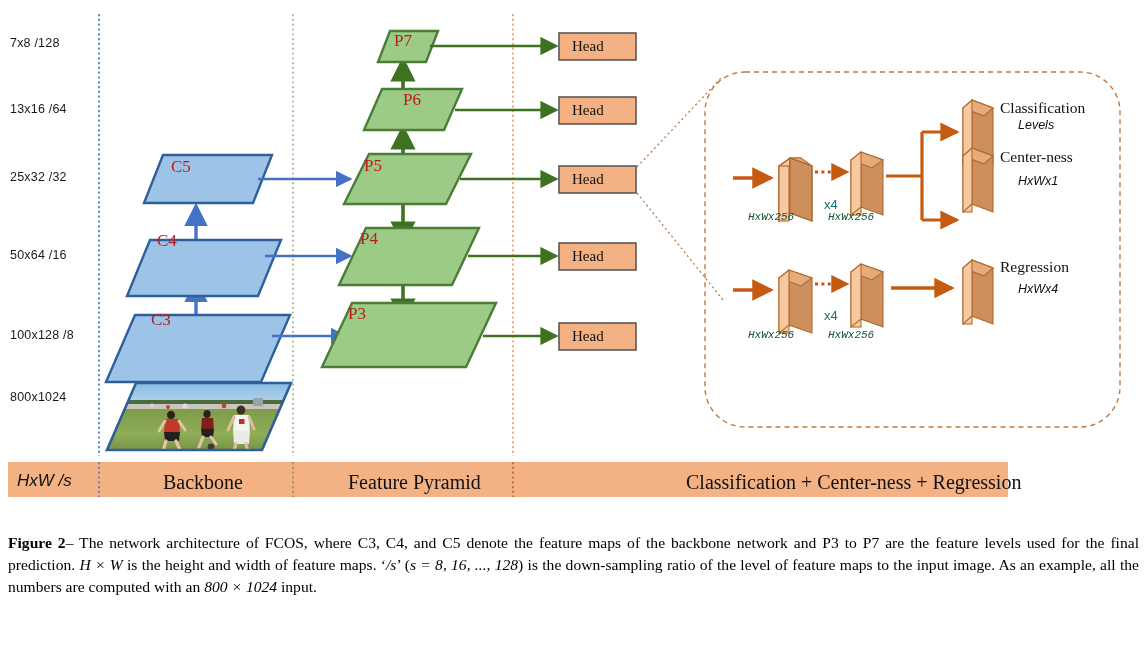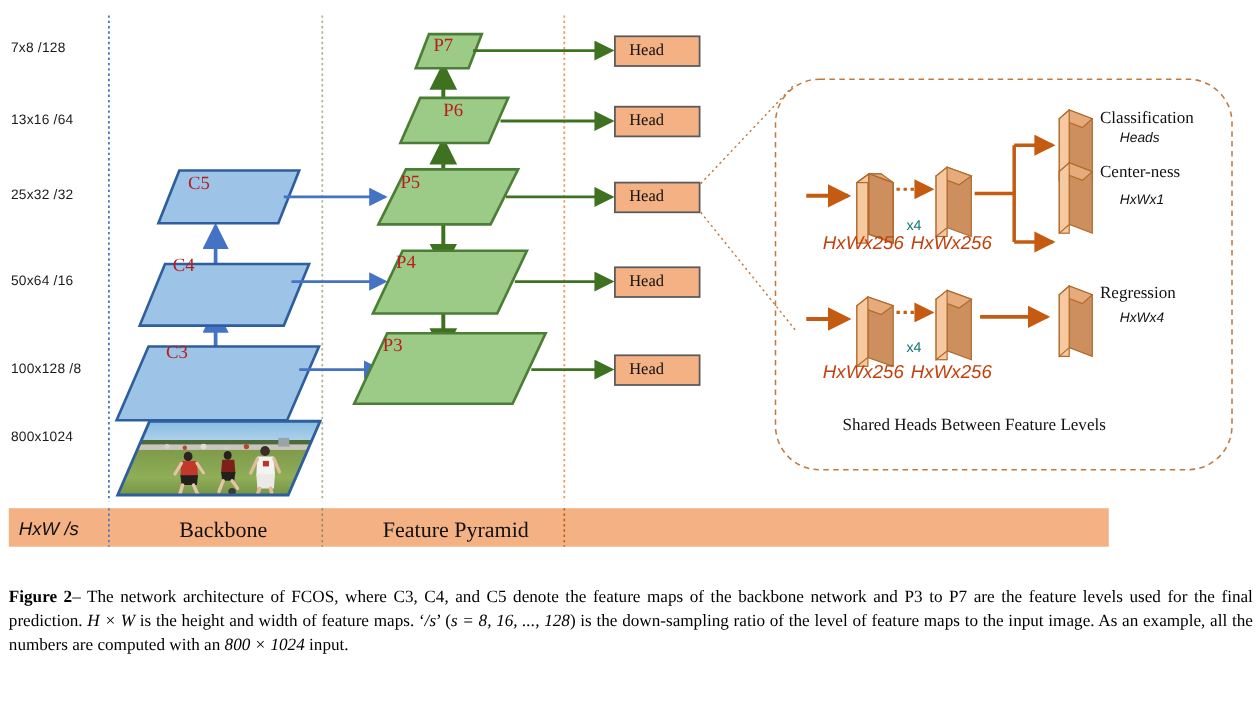--- a/index.html
+++ b/index.html
@@ -11,21 +11,21 @@
   
   .lbl{position:absolute;white-space:nowrap;}
 
   .scale-lbl{font-family:"Liberation Sans", sans-serif;font-size:12.5px;color:#1a1a1a;letter-spacing:.2px;}
   .node-lbl{font-family:"Liberation Serif", serif;font-size:17px;color:#b91c1c;}
   .head-lbl{font-family:"Liberation Serif", serif;font-size:15px;color:#111;}
   .band-lbl{font-family:"Liberation Serif", serif;font-size:20px;color:#111;}
   .band-lbl.ital{font-family:"Liberation Sans", sans-serif;font-style:italic;font-size:17px;}
   .out-title{font-family:"Liberation Serif", serif;font-size:15.5px;color:#111;}
   .out-dims{font-family:"Liberation Sans", sans-serif;font-style:italic;font-size:12.5px;color:#111;}
-  .slab-dims{font-family:Liberation Sans, sans-serif;font-style:italic;font-size:17px;color:#c2410c;}
+  .slab-dims{font-family:Liberation Mono, monospace;font-style:italic;font-size:11px;color:#14532d;}
   .x4{font-family:Liberation Sans, sans-serif;font-size:13px;color:#0f766e;}
   .shared{font-family:"Liberation Serif", serif;font-size:15.5px;color:#111;}
 
   
   .caption{position:absolute;left:8px;top:532px;width:1131px;
            font-family:"Liberation Serif", serif;font-size:15.6px;line-height:1.42;
            color:#000;text-align:justify;}
   .caption b{font-weight:bold;}
   .mathit{font-family:"Liberation Serif", serif;font-style:italic;}
 </style>
@@ -258,29 +258,29 @@
 
   <div class="lbl x4" style="left:824px;top:197px;">x4</div>
   <div class="lbl x4" style="left:824px;top:308px;">x4</div>
 
   <div class="lbl slab-dims" style="left:748px;top:211px;">HxWx256</div>
   <div class="lbl slab-dims" style="left:828px;top:211px;">HxWx256</div>
   <div class="lbl slab-dims" style="left:748px;top:329px;">HxWx256</div>
   <div class="lbl slab-dims" style="left:828px;top:329px;">HxWx256</div>
 
   <div class="lbl out-title" style="left:1000px;top:99px;">Classification</div>
-  <div class="lbl out-dims" style="left:1018px;top:118px;">Heads</div>
+  <div class="lbl out-dims" style="left:1018px;top:118px;">Levels</div>
   <div class="lbl out-title" style="left:1000px;top:148px;">Center-ness</div>
   <div class="lbl out-dims" style="left:1018px;top:174px;">HxWx1</div>
   <div class="lbl out-title" style="left:1000px;top:258px;">Regression</div>
   <div class="lbl out-dims" style="left:1018px;top:282px;">HxWx4</div>
 
-  <div class="lbl shared" style="left:766px;top:378px;">Shared Heads Between Feature Levels</div>
 
   <div class="lbl band-lbl ital" style="left:17px;top:471px;">HxW /s</div>
   <div class="lbl band-lbl" style="left:163px;top:471px;">Backbone</div>
   <div class="lbl band-lbl" style="left:348px;top:471px;">Feature Pyramid</div>
+  <div class="lbl band-lbl" style="left:686px;top:471px;">Classification + Center-ness + Regression</div>
 </div>
 
 <div class="caption">
   <b>Figure 2</b><span>–</span>
   <span>The network architecture of FCOS, where C3, C4, and C5 denote the feature maps of the backbone network and P3 to P7 are the feature levels used for the final prediction. </span><span class="mathit">H × W</span><span> is the height and width of feature maps. ‘</span><span class="mathit">/s</span><span>’ (</span><span class="mathit">s = 8, 16, ..., 128</span><span>) is the down-sampling ratio of the level of feature maps to the input image. As an example, all the numbers are computed with an </span><span class="mathit">800 × 1024</span><span> input.</span>
 </div>
 
 </body></html>

